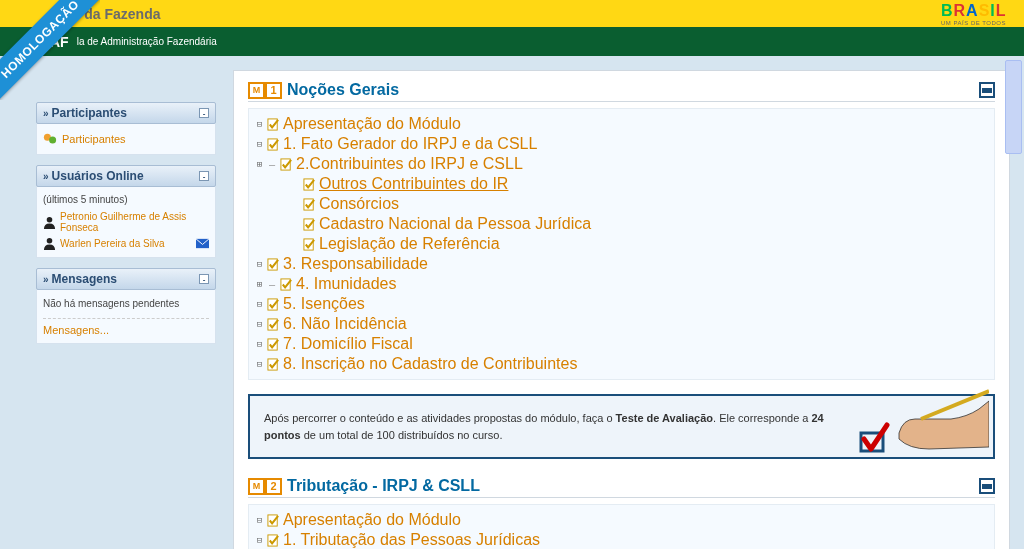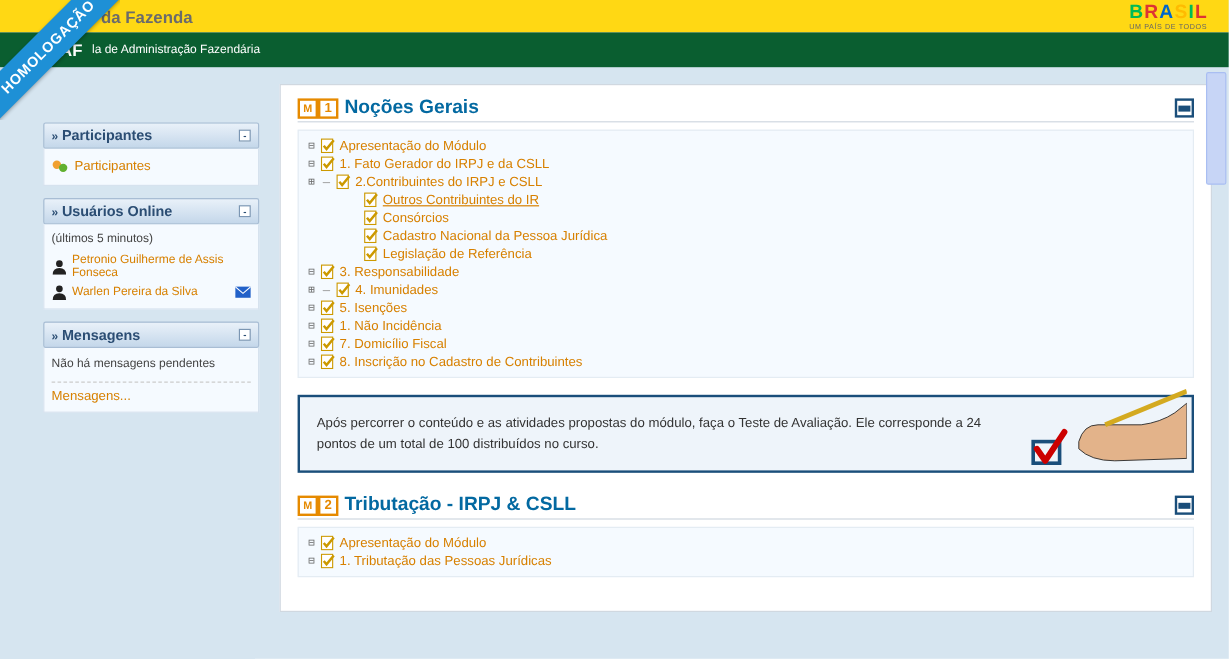--- a/index.html
+++ b/index.html
@@ -57,25 +57,25 @@
 .mod-minimize { width: 16px; height: 16px; border: 2px solid #1a4e7a; background: #fff; display: inline-flex; align-items: center; justify-content: center; cursor: pointer; }
 .mod-minimize::after { content: ""; width: 10px; height: 5px; background: #1a4e7a; }
 
 .tree { background: #f5faff; padding: 5px 6px; border: 1px solid #e4ecf3; }
 .tree-item { display: flex; align-items: center; gap: 3px; padding: 1px 0; }
 .tree-item.indent1 { margin-left: 36px; }
 .toggle { width: 9px; height: 9px; display: inline-flex; align-items: center; justify-content: center; font-size: 9px; color: #666; font-family: monospace; user-select: none; cursor: pointer; }
 .toggle.empty { visibility: hidden; }
 .dash { color: #999; font-size: 11px; width: 10px; text-align: center; }
 .file-icon { width: 13px; height: 13px; flex-shrink: 0; }
-.tree-link { color: #d78000; text-decoration: none; font-size: 11px; cursor: pointer; }
+.tree-link { color: #d78000; text-decoration: none; font-size: 16px; cursor: pointer; }
 .tree-link.underlined { text-decoration: underline; }
 
 .info-box { border: 2px solid #1a4e7a; background: #eef4fa; padding: 14px 140px 14px 14px; margin: 14px 0 6px; font-size: 11px; color: #333; line-height: 1.5; position: relative; }
-.info-box b { font-weight: normal; margin-top: 32px; }
+.info-box b { font-weight: bold; margin-top: 32px; }
 .info-hand { position: absolute; right: 4px; bottom: 4px; width: 130px; height: 64px; }
 
 .test-line { display: flex; align-items: center; gap: 5px; padding: 4px 0 0 4px; }
 .test-icon { width: 14px; height: 14px; }
 
 .scrollbar-fake { position: absolute; right: 2px; top: 60px; width: 17px; height: 94px; background: #c7d5f6; border: 1px solid #a9bef2; border-radius: 2px; }
 </style>
 </head>
 <body>
 
@@ -260,21 +260,21 @@
               <path d="M3 7 L5.5 10 L12 2" fill="none" stroke="#c90" stroke-width="2.2"></path>
             </svg>
             <a class="tree-link">5. Isenções</a>
           </div>
           <div class="tree-item">
             <span class="toggle">⊟</span>
             <svg class="file-icon" viewBox="0 0 14 14">
               <rect x="1" y="1" width="10" height="12" fill="#fff" stroke="#c90" stroke-width="1"></rect>
               <path d="M3 7 L5.5 10 L12 2" fill="none" stroke="#c90" stroke-width="2.2"></path>
             </svg>
-            <a class="tree-link">1. Não Incidência</a>
+            <a class="tree-link">6. Não Incidência</a>
           </div>
           <div class="tree-item">
             <span class="toggle">⊟</span>
             <svg class="file-icon" viewBox="0 0 14 14">
               <rect x="1" y="1" width="10" height="12" fill="#fff" stroke="#c90" stroke-width="1"></rect>
               <path d="M3 7 L5.5 10 L12 2" fill="none" stroke="#c90" stroke-width="2.2"></path>
             </svg>
             <a class="tree-link">7. Domicílio Fiscal</a>
           </div>
           <div class="tree-item">

